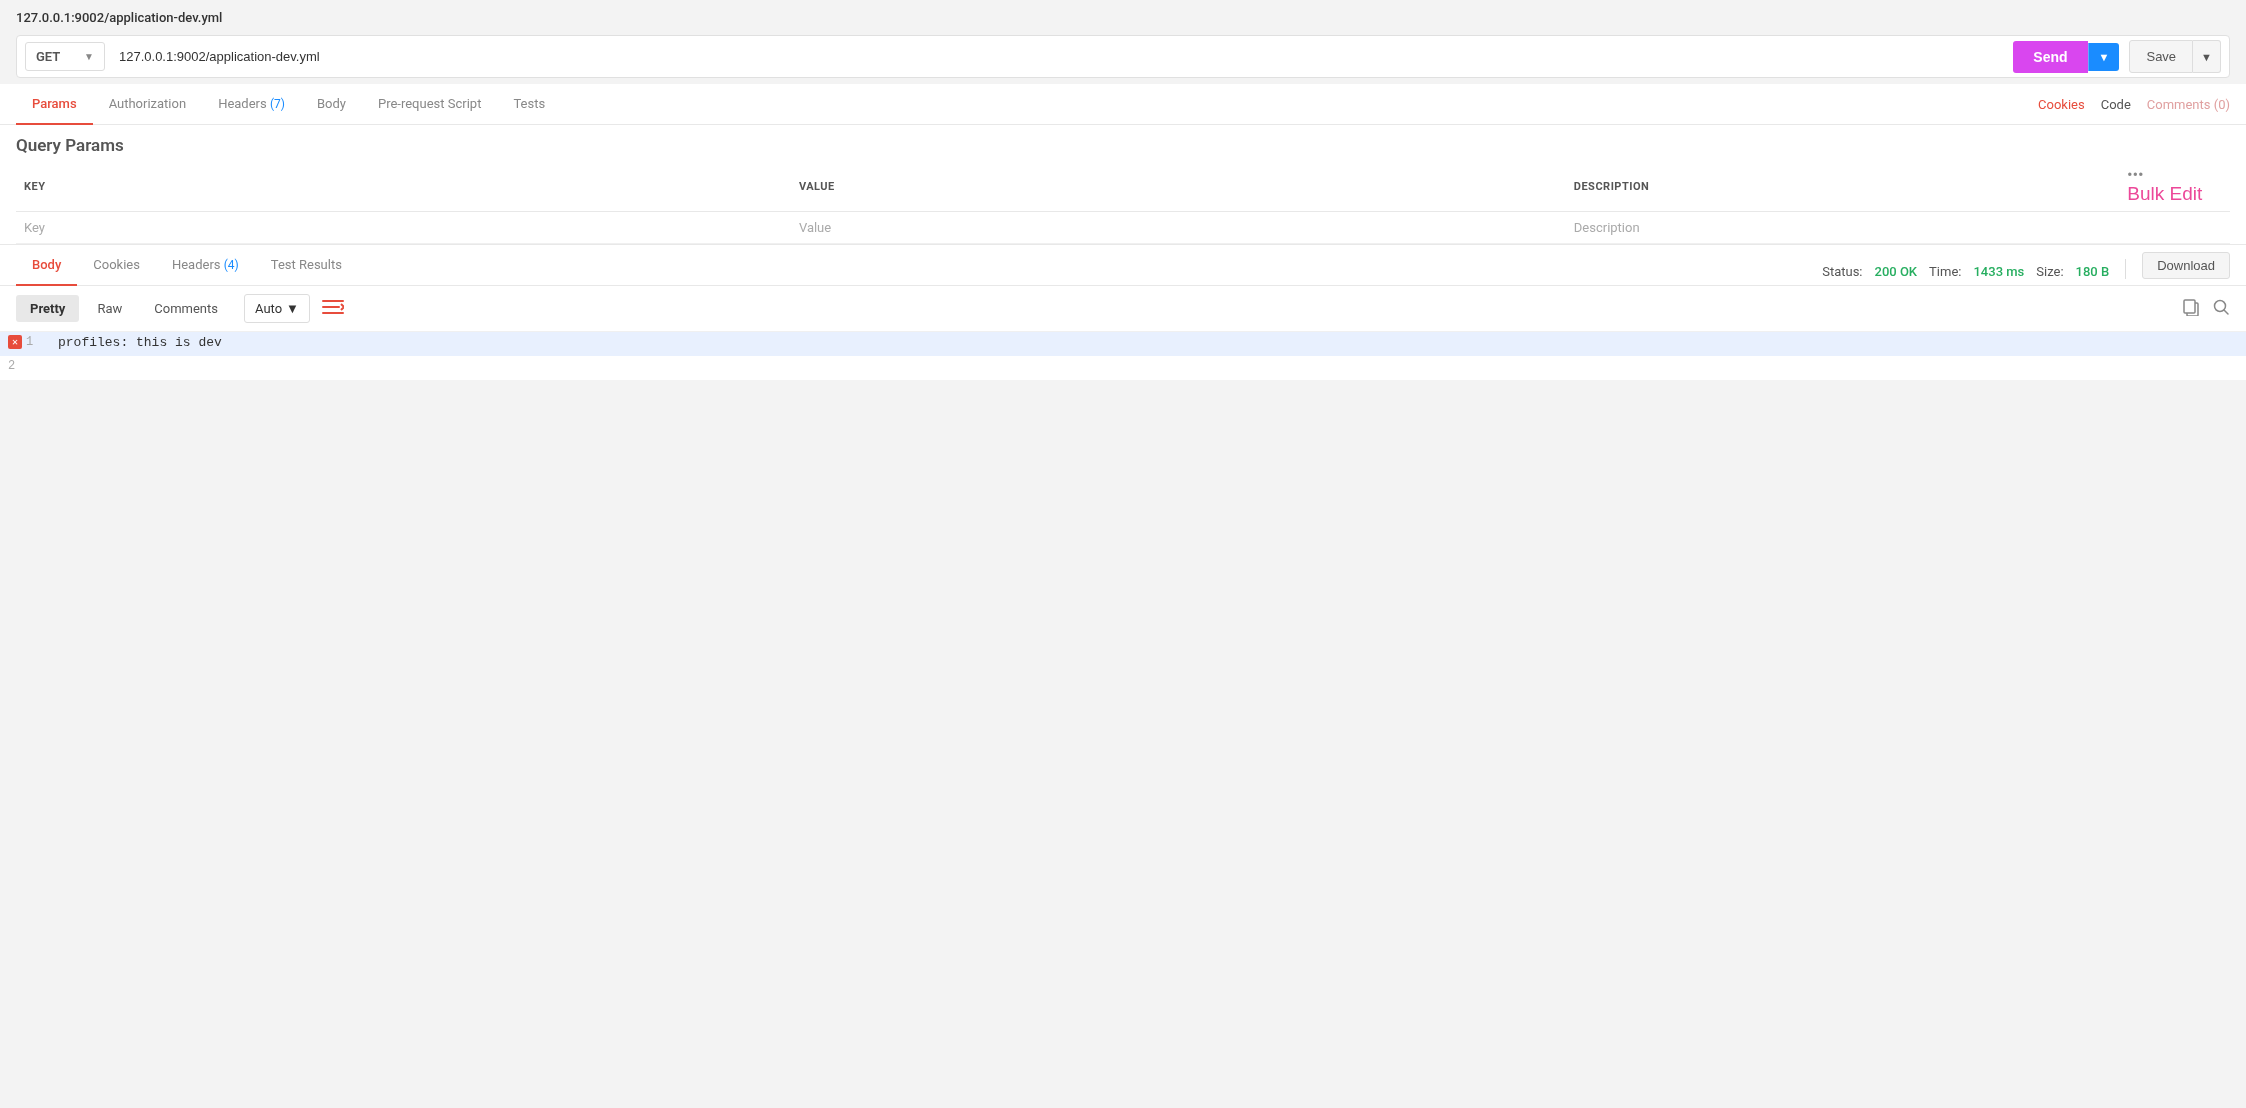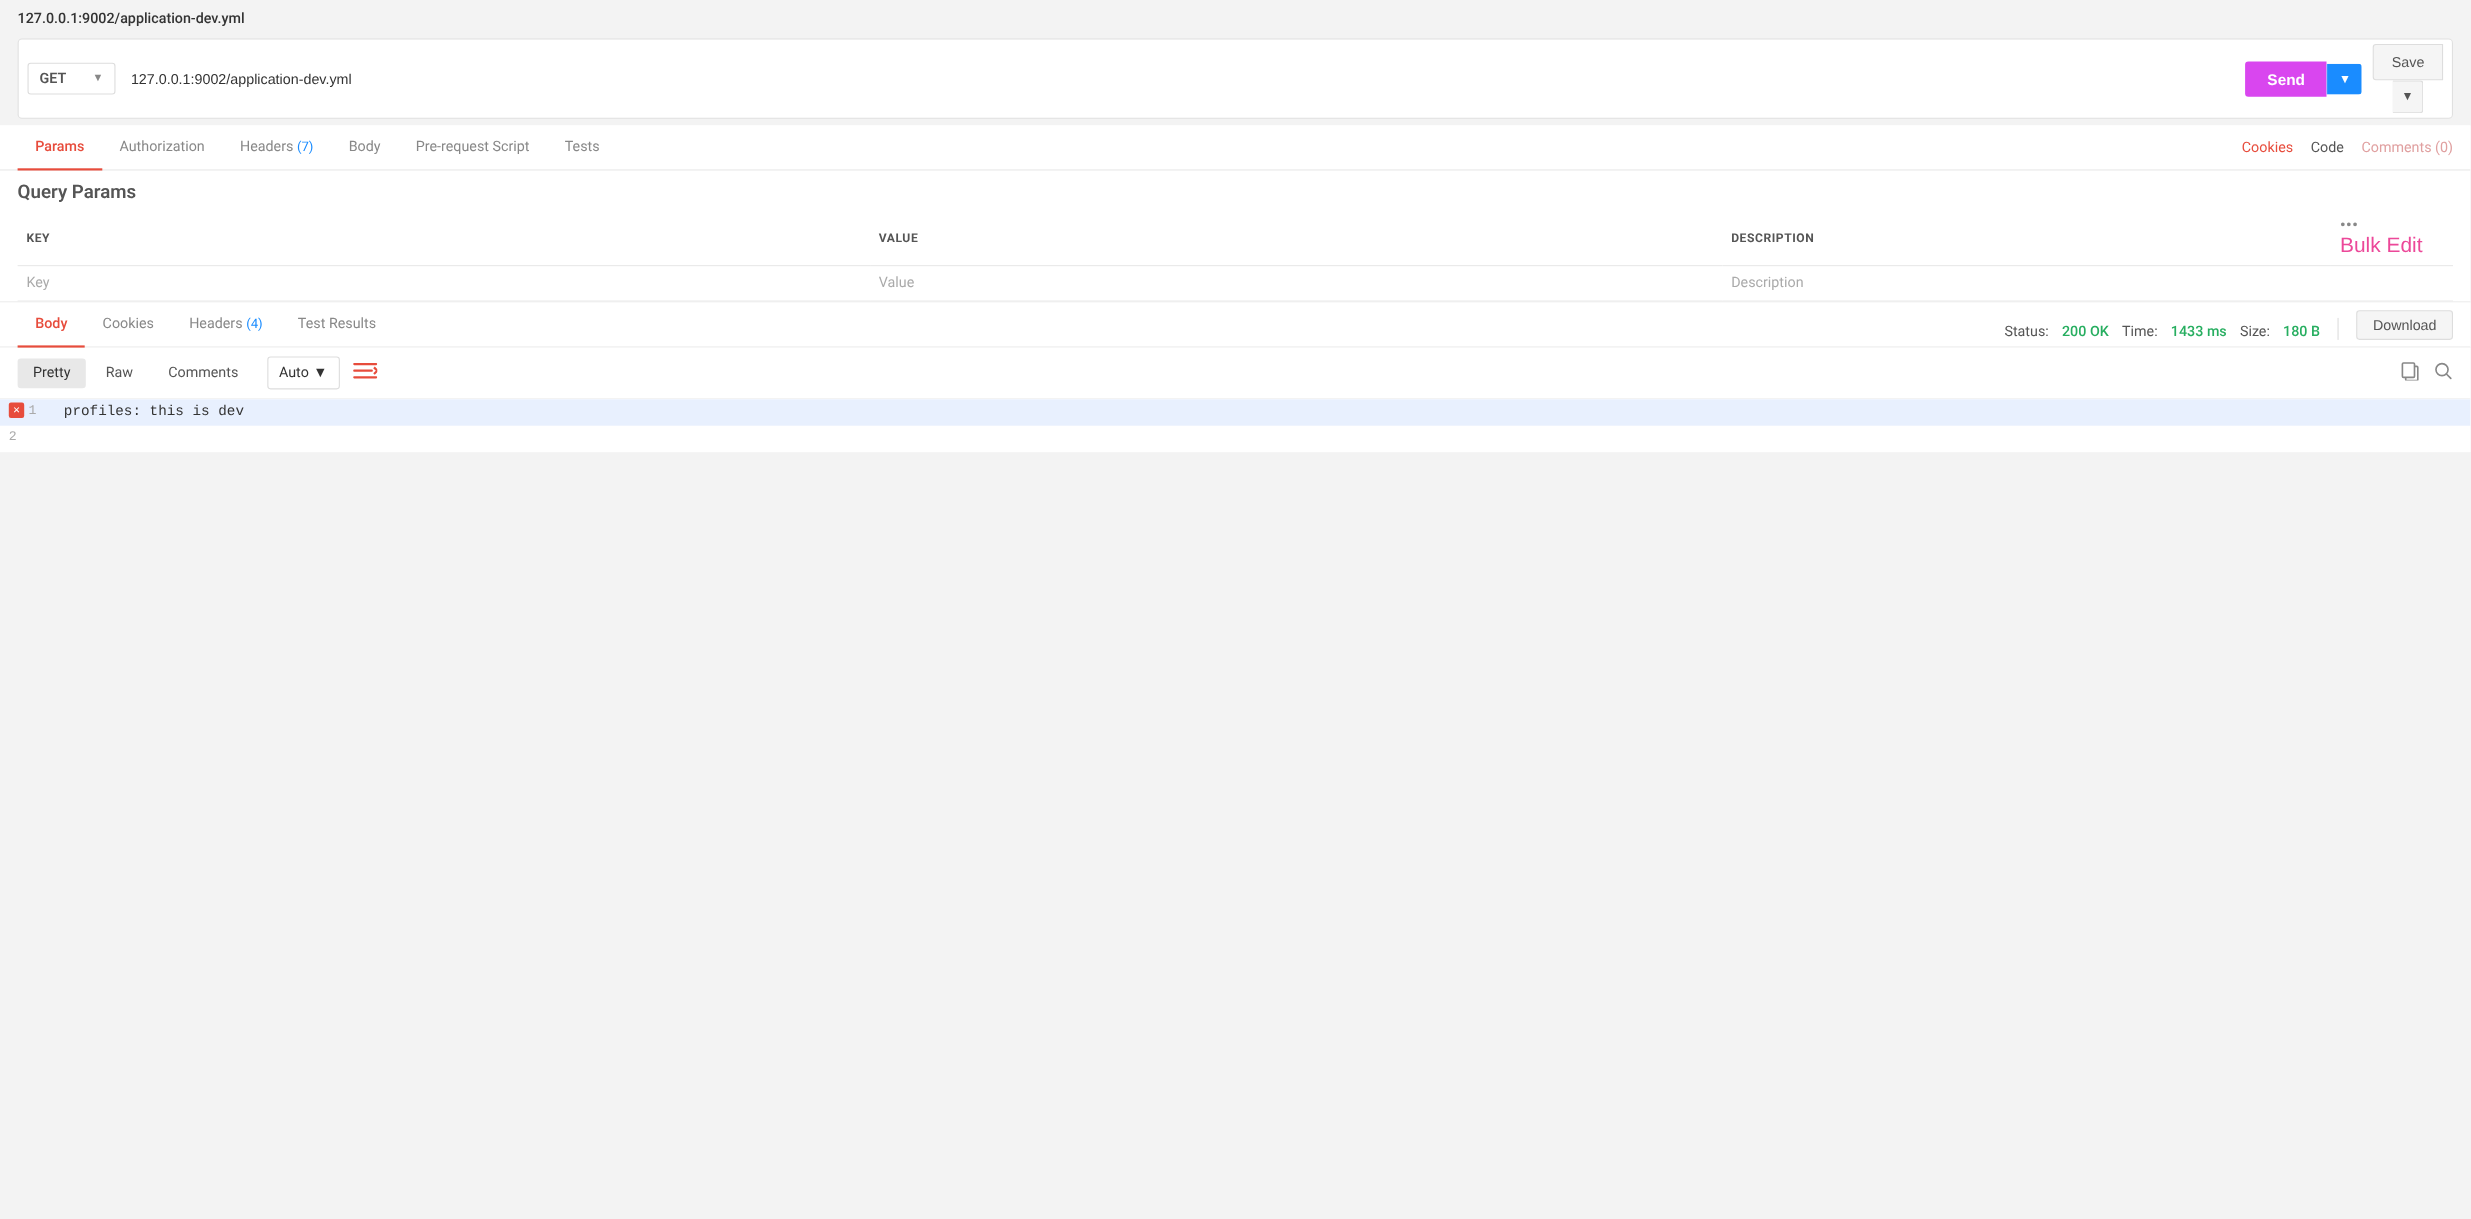--- a/index.html
+++ b/index.html
@@ -226,21 +226,21 @@
     .format-tab {
       padding: 6px 14px;
       font-size: 13px;
       color: #555;
       cursor: pointer;
       border-radius: 3px;
     }
     .format-tab.active {
       background: #e8e8e8;
       color: #333;
-      font-weight: 400;
+      font-weight: 700;
     }
     .format-dropdown {
       display: flex;
       align-items: center;
       gap: 4px;
       padding: 6px 10px;
       border: 1px solid #ddd;
       border-radius: 3px;
       background: #fff;
       font-size: 13px;
@@ -330,21 +330,21 @@
         <span class="chevron">▼</span>
       </div>
 
       <input type="text" class="url-input" value="127.0.0.1:9002/application-dev.yml" style="flex: 1 1 0%; border: none; outline: none; font-size: 13px;">
 
       <div style="display:flex; align-items:center; margin-left:4px;">
         <button class="send-btn">Send</button>
         <button class="send-dropdown">▼</button>
       </div>
 
-      <div style="display:flex; align-items:center; margin-left:2px;flex-direction:column;">
+      <div style="display:flex; margin-left:2px;">
         <button class="save-btn">Save</button>
         <button class="save-dropdown">▼</button>
       </div>
     </div>
   </div>
 
   <div class="main-content">
 
     <div class="tabs-row">
       <div class="tab active">Params</div>

